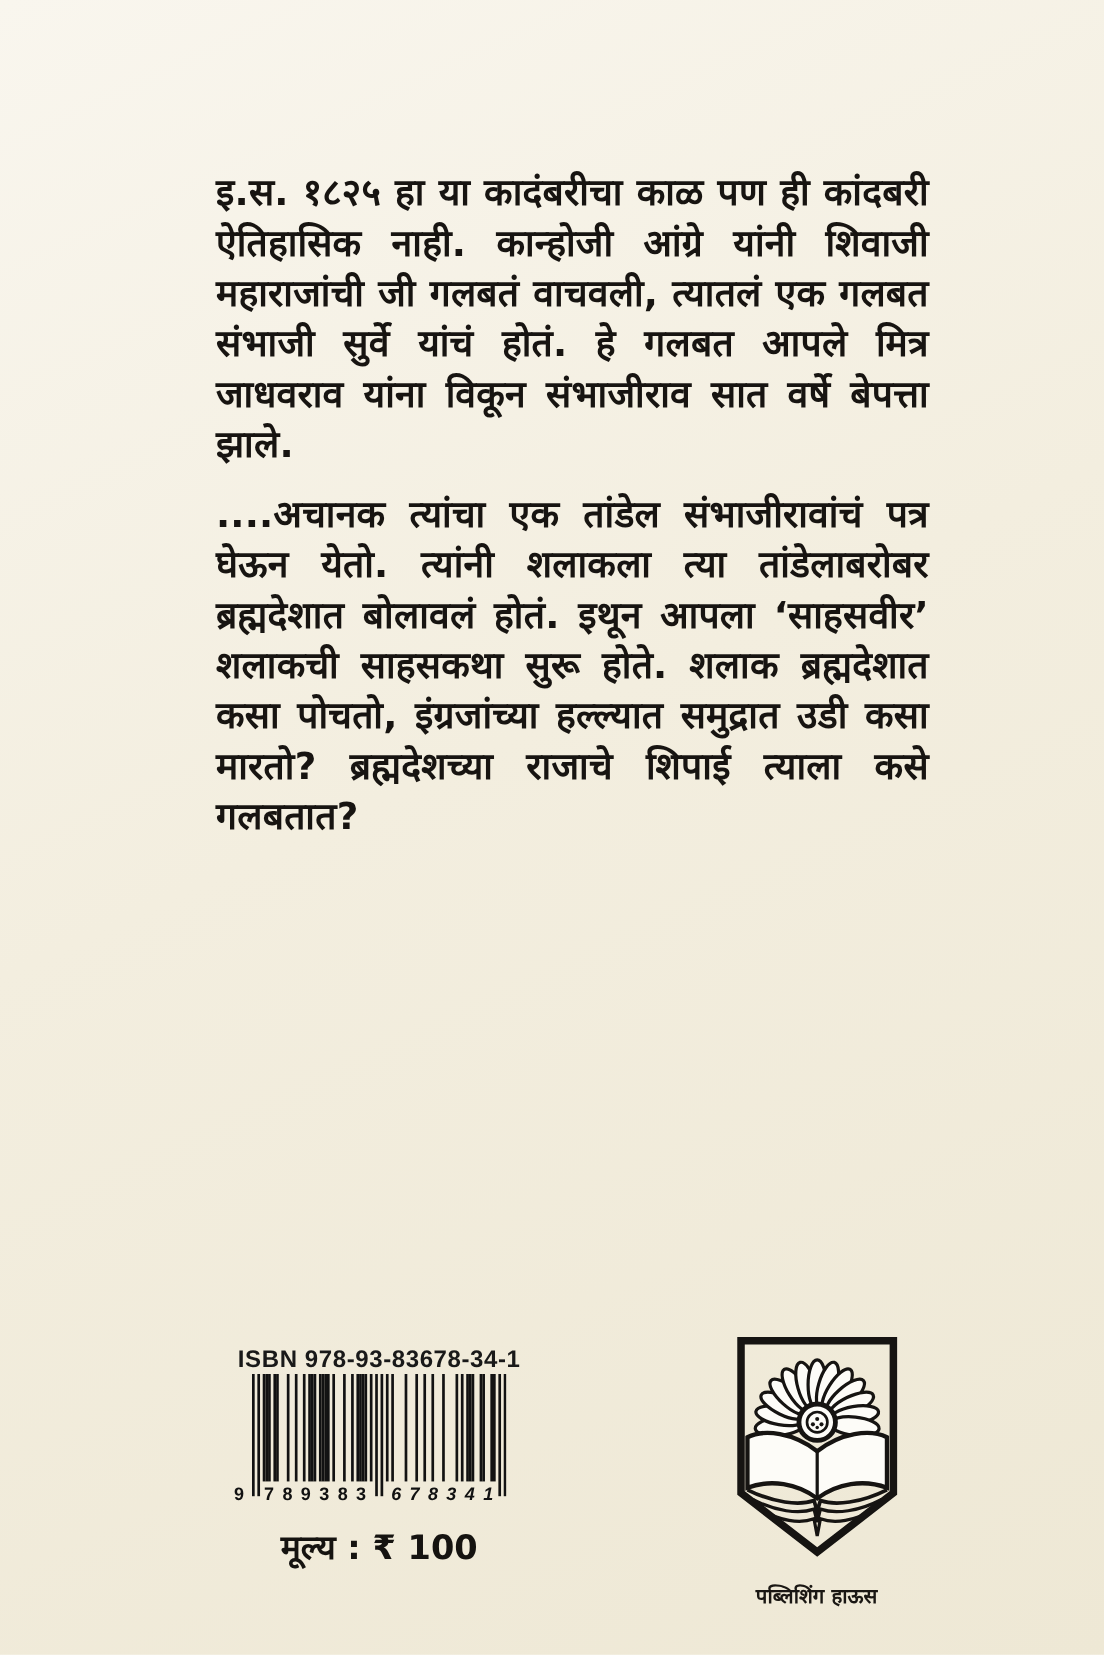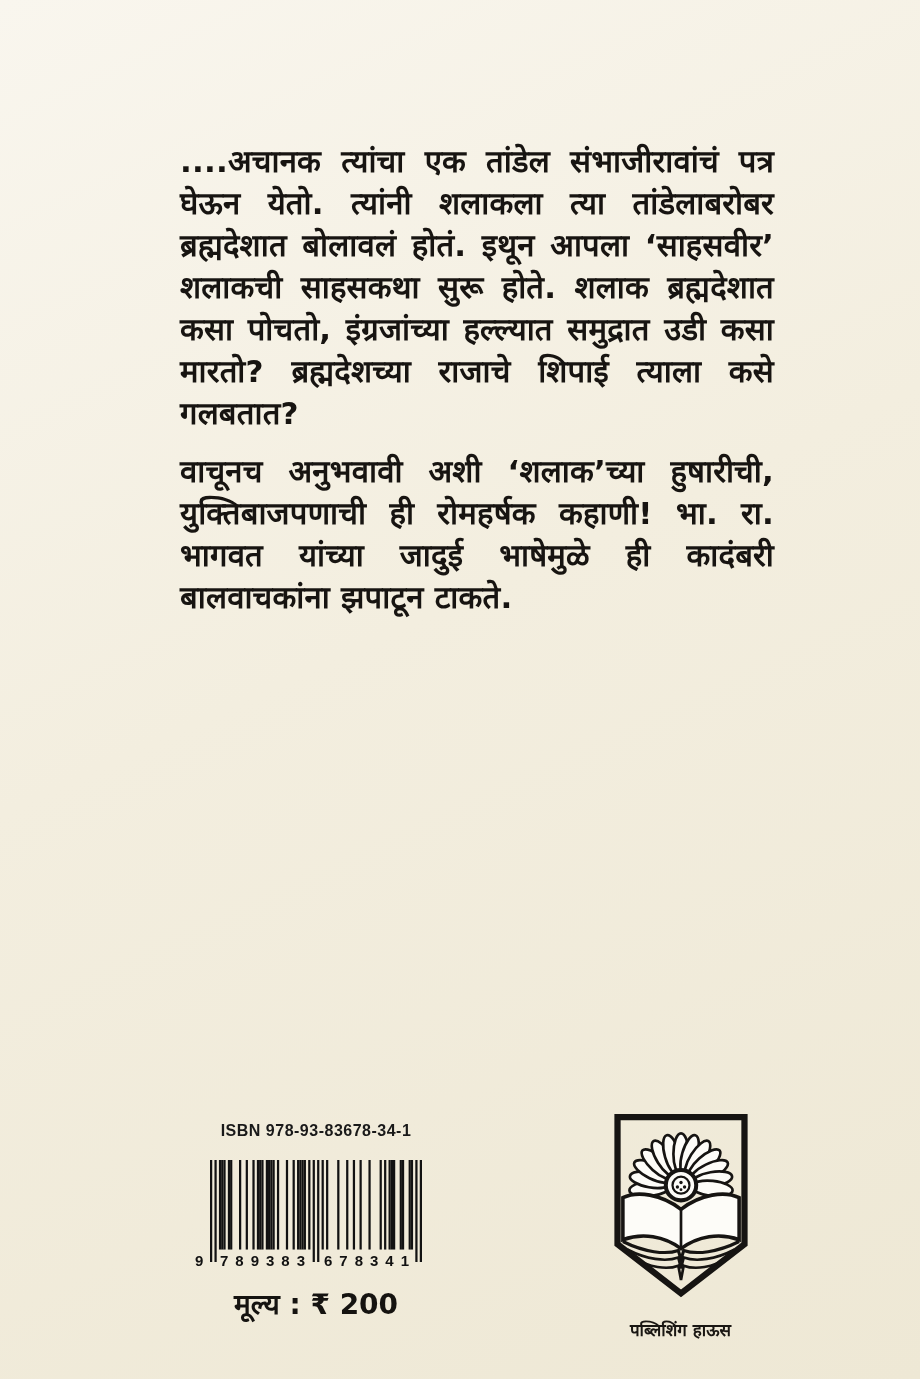--- a/index.html
+++ b/index.html
@@ -35,45 +35,45 @@
   .isbn-block {
     position: absolute;
     left: 196px;
     top: 1122px;
     width: 240px;
     text-align: center;
   }
   .isbn-label {
     font-family: "Liberation Sans", sans-serif;
     font-weight: 700;
-    font-size: 16px;
+    font-size: 20px;
     letter-spacing: 0.5px;
     color: #191919;
-    margin-bottom: 20px;
+    margin-bottom: 0;
     white-space: nowrap;
   }
   .barcode-wrap {
     position: relative;
     width: 212px;
     margin: 0 auto;
   }
   .barcode-wrap svg { display: block; width: 212px; height: 102px; }
   .barcode-digits {
     position: relative;
     width: 212px;
     height: 20px;
     margin-top: -12px;
     font-family: "Liberation Sans", sans-serif;
     font-size: 15px;
     font-weight: 600;
     color: #111;
   }
   .bc-first  { position: absolute; left: -15px; top: 2px; }
   .bc-left   { position: absolute; left: 10px;  top: 2px; width: 92px; letter-spacing: 7px; text-align: right; }
-  .bc-right  { position: absolute; left: 112px; top: 2px; width: 96px; letter-spacing: 7px; text-align: center; }
+  .bc-right  { position: absolute; left: 112px; top: 2px; width: 96px; letter-spacing: 7px; text-align: right; font-style: italic; }
   .price {
     margin-top: 14px;
     font-size: 28px;
     font-weight: 700;
     color: #151310;
     white-space: nowrap;
   }
 
   
   .logo-block {
@@ -99,22 +99,22 @@
     color: #1a1713;
     white-space: nowrap;
   }
 </style>
 </head>
 <body>
 
 <div class="page">
 
   <div class="blurb">
+    <p>इ.स. १८२५ हा या कादंबरीचा काळ पण ही कांदबरी ऐतिहासिक नाही. कान्होजी आंग्रे यांनी शिवाजी महाराजांची जी गलबतं वाचवली, त्यातलं एक गलबत संभाजी सुर्वे यांचं होतं. हे गलबत आपले मित्र जाधवराव यांना विकून संभाजीराव सात वर्षे बेपत्ता झाले.</p>
     <p>....अचानक त्यांचा एक तांडेल संभाजीरावांचं पत्र घेऊन येतो. त्यांनी शलाकला त्या तांडेलाबरोबर ब्रह्मदेशात बोलावलं होतं. इथून आपला ‘साहसवीर’ शलाकची साहसकथा सुरू होते. शलाक ब्रह्मदेशात कसा पोचतो, इंग्रजांच्या हल्ल्यात समुद्रात उडी कसा मारतो? ब्रह्मदेशच्या राजाचे शिपाई त्याला कसे गलबतात?</p>
-    <p>वाचूनच अनुभवावी अशी ‘शलाक’च्या हुषारीची, युक्तिबाजपणाची ही रोमहर्षक कहाणी! भा. रा. भागवत यांच्या जादुई भाषेमुळे ही कादंबरी बालवाचकांना झपाटून टाकते.</p>
   </div>
 
   <div class="isbn-block">
     <div class="isbn-label">ISBN 978-93-83678-34-1</div>
     <div class="barcode-wrap">
       <svg id="barcode-svg" viewBox="0 0 95 45" preserveAspectRatio="none">
           <rect x="0" y="0" width="1" height="45" fill="#121212"></rect>
           <rect x="2" y="0" width="1" height="45" fill="#121212"></rect>
           <rect x="4" y="0" width="1" height="39.5" fill="#121212"></rect>
           <rect x="5" y="0" width="1" height="39.5" fill="#121212"></rect>
@@ -159,21 +159,21 @@
           <rect x="90" y="0" width="1" height="39.5" fill="#121212"></rect>
           <rect x="92" y="0" width="1" height="45" fill="#121212"></rect>
           <rect x="94" y="0" width="1" height="45" fill="#121212"></rect>
         </svg>
       <div class="barcode-digits">
         <span class="bc-first">9</span>
         <span class="bc-left">789383</span>
         <span class="bc-right">678341</span>
       </div>
     </div>
-    <div class="price">मूल्य : ₹ 200</div>
+    <div class="price">मूल्य : ₹ 100</div>
   </div>
 
   <div class="logo-block">
     <svg viewBox="0 0 170 230">
 
       <path d="M14 9 H156 V151 L85 206 L14 151 Z" fill="none" stroke="#161412" stroke-width="7"></path>
 
       <g stroke="#161412" stroke-width="3" fill="#fdfcf8">
         <ellipse cx="85" cy="50" rx="8.5" ry="23" transform="rotate(-96 85 85)"></ellipse>
         <ellipse cx="85" cy="50" rx="8.5" ry="23" transform="rotate(-80 85 85)"></ellipse>

